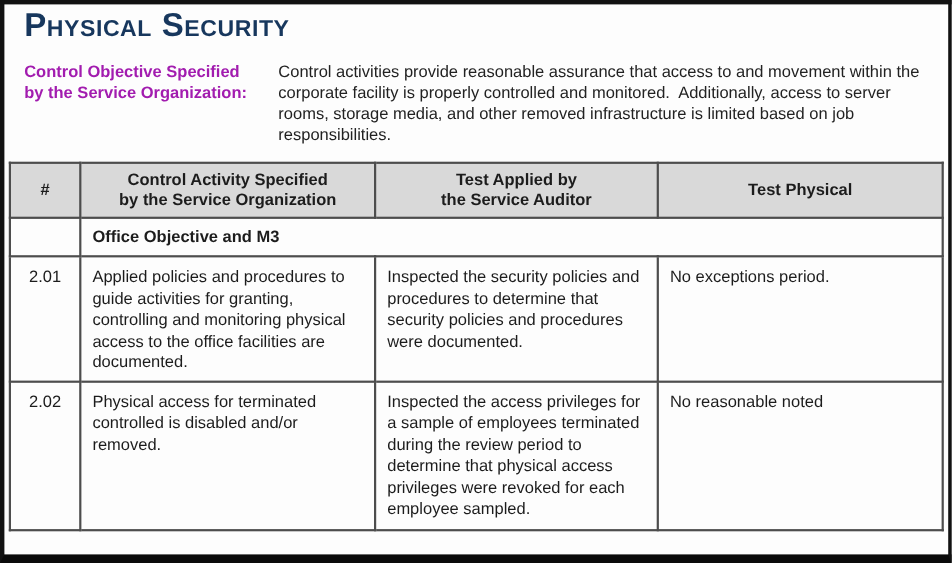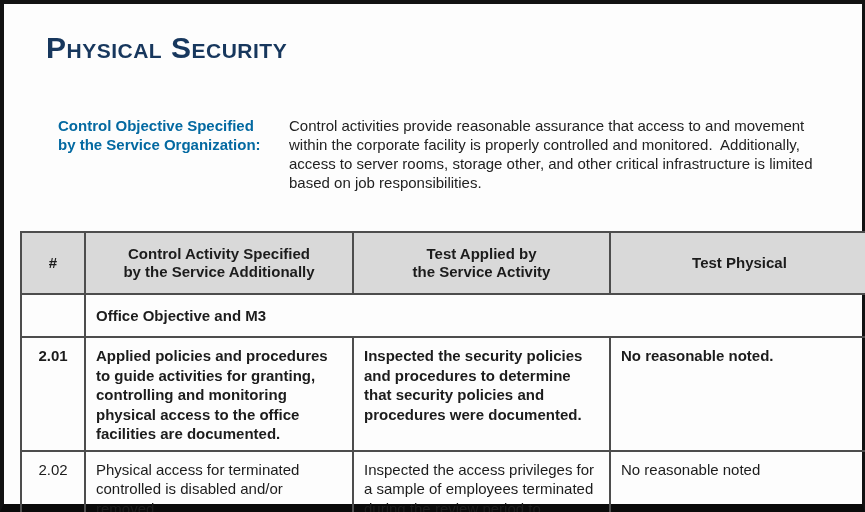--- a/index.html
+++ b/index.html
@@ -1,15 +1,15 @@
 <!DOCTYPE html>
 <html><head>
 <meta charset="utf-8">
 <style>
-  * { box-sizing: border-box; margin: 0; padding: 12px; }
+  * { box-sizing: border-box; margin: 0; padding: 0; }
   html, body {
     width: 865px; height: 512px;
     background: #000;
     font-family: "Liberation Sans", "DejaVu Sans", sans-serif;
     overflow: hidden;
   }
   .frame {
     position: absolute; inset: 0;
     background: #fdfdfd;
     border-top: 4px solid #121212;
@@ -28,21 +28,21 @@
   .objective {
     display: flex;
     margin: 15px 13px 0 18px;
   }
   .objective-label {
     width: 231px;
     flex: 0 0 231px;
     font-size: 15px;
     font-weight: bold;
     line-height: 19px;
-    color: #0369a1;
+    color: #a21caf;
   }
   .objective-text {
     flex: 1;
     font-size: 15px;
     line-height: 19px;
     color: #222;
     white-space: pre-wrap;
   }
   table.soc {
     margin: 15px 0 0 4px;
@@ -71,61 +71,61 @@
     white-space: pre-line;
   }
   tr.section-row { height: 35px; }
   tr.section-row td {
     vertical-align: middle;
     font-weight: bold;
     padding-left: 10px;
   }
   tr.data-row td { padding: 8px 10px 6px 10px; line-height: 19.5px; }
   tr.data-row td.num-cell { text-align: center; padding: 8px 2px; }
-  tr.row-201 { height: 111px; font-weight: bold; }
+  tr.row-201 { height: 111px; }
   tr.row-202 { height: 135px; margin-top: 24px; }
 </style>
 </head>
 <body>
 
 <div class="frame">
 
   <h1 class="page-title">Physical Security</h1>
 
   <div class="objective">
     <div class="objective-label" style="white-space: pre-line;">Control Objective Specified
 by the Service Organization:</div>
-    <div class="objective-text">Control activities provide reasonable assurance that access to and movement within the corporate facility is properly controlled and monitored.  Additionally, access to server rooms, storage other, and other critical infrastructure is limited based on job responsibilities.</div>
+    <div class="objective-text">Control activities provide reasonable assurance that access to and movement within the corporate facility is properly controlled and monitored.  Additionally, access to server rooms, storage media, and other removed infrastructure is limited based on job responsibilities.</div>
   </div>
 
   <table class="soc">
     <colgroup>
       <col class="c-num">
         <col class="c-control">
         <col class="c-test">
         <col class="c-results">
     </colgroup>
     <tbody>
       <tr class="head-row">
         <th>#</th>
         <th>Control Activity Specified
-by the Service Additionally</th>
+by the Service Organization</th>
         <th>Test Applied by
-the Service Activity</th>
+the Service Auditor</th>
         <th>Test Physical</th>
       </tr>
       <tr class="section-row">
         <td></td>
         <td colspan="3">Office Objective and M3</td>
       </tr>
       <tr class="data-row row-201">
         <td class="num-cell">2.01</td>
         <td>Applied policies and procedures to guide activities for granting, controlling and monitoring physical access to the office facilities are documented.</td>
         <td>Inspected the security policies and procedures to determine that security policies and procedures were documented.</td>
-        <td>No reasonable noted.</td>
+        <td>No exceptions period.</td>
       </tr>
       <tr class="data-row row-202">
         <td class="num-cell">2.02</td>
         <td>Physical access for terminated controlled is disabled and/or removed.</td>
         <td>Inspected the access privileges for a sample of employees terminated during the review period to determine that physical access privileges were revoked for each employee sampled.</td>
         <td>No reasonable noted</td>
       </tr>
     </tbody>
   </table>
 

